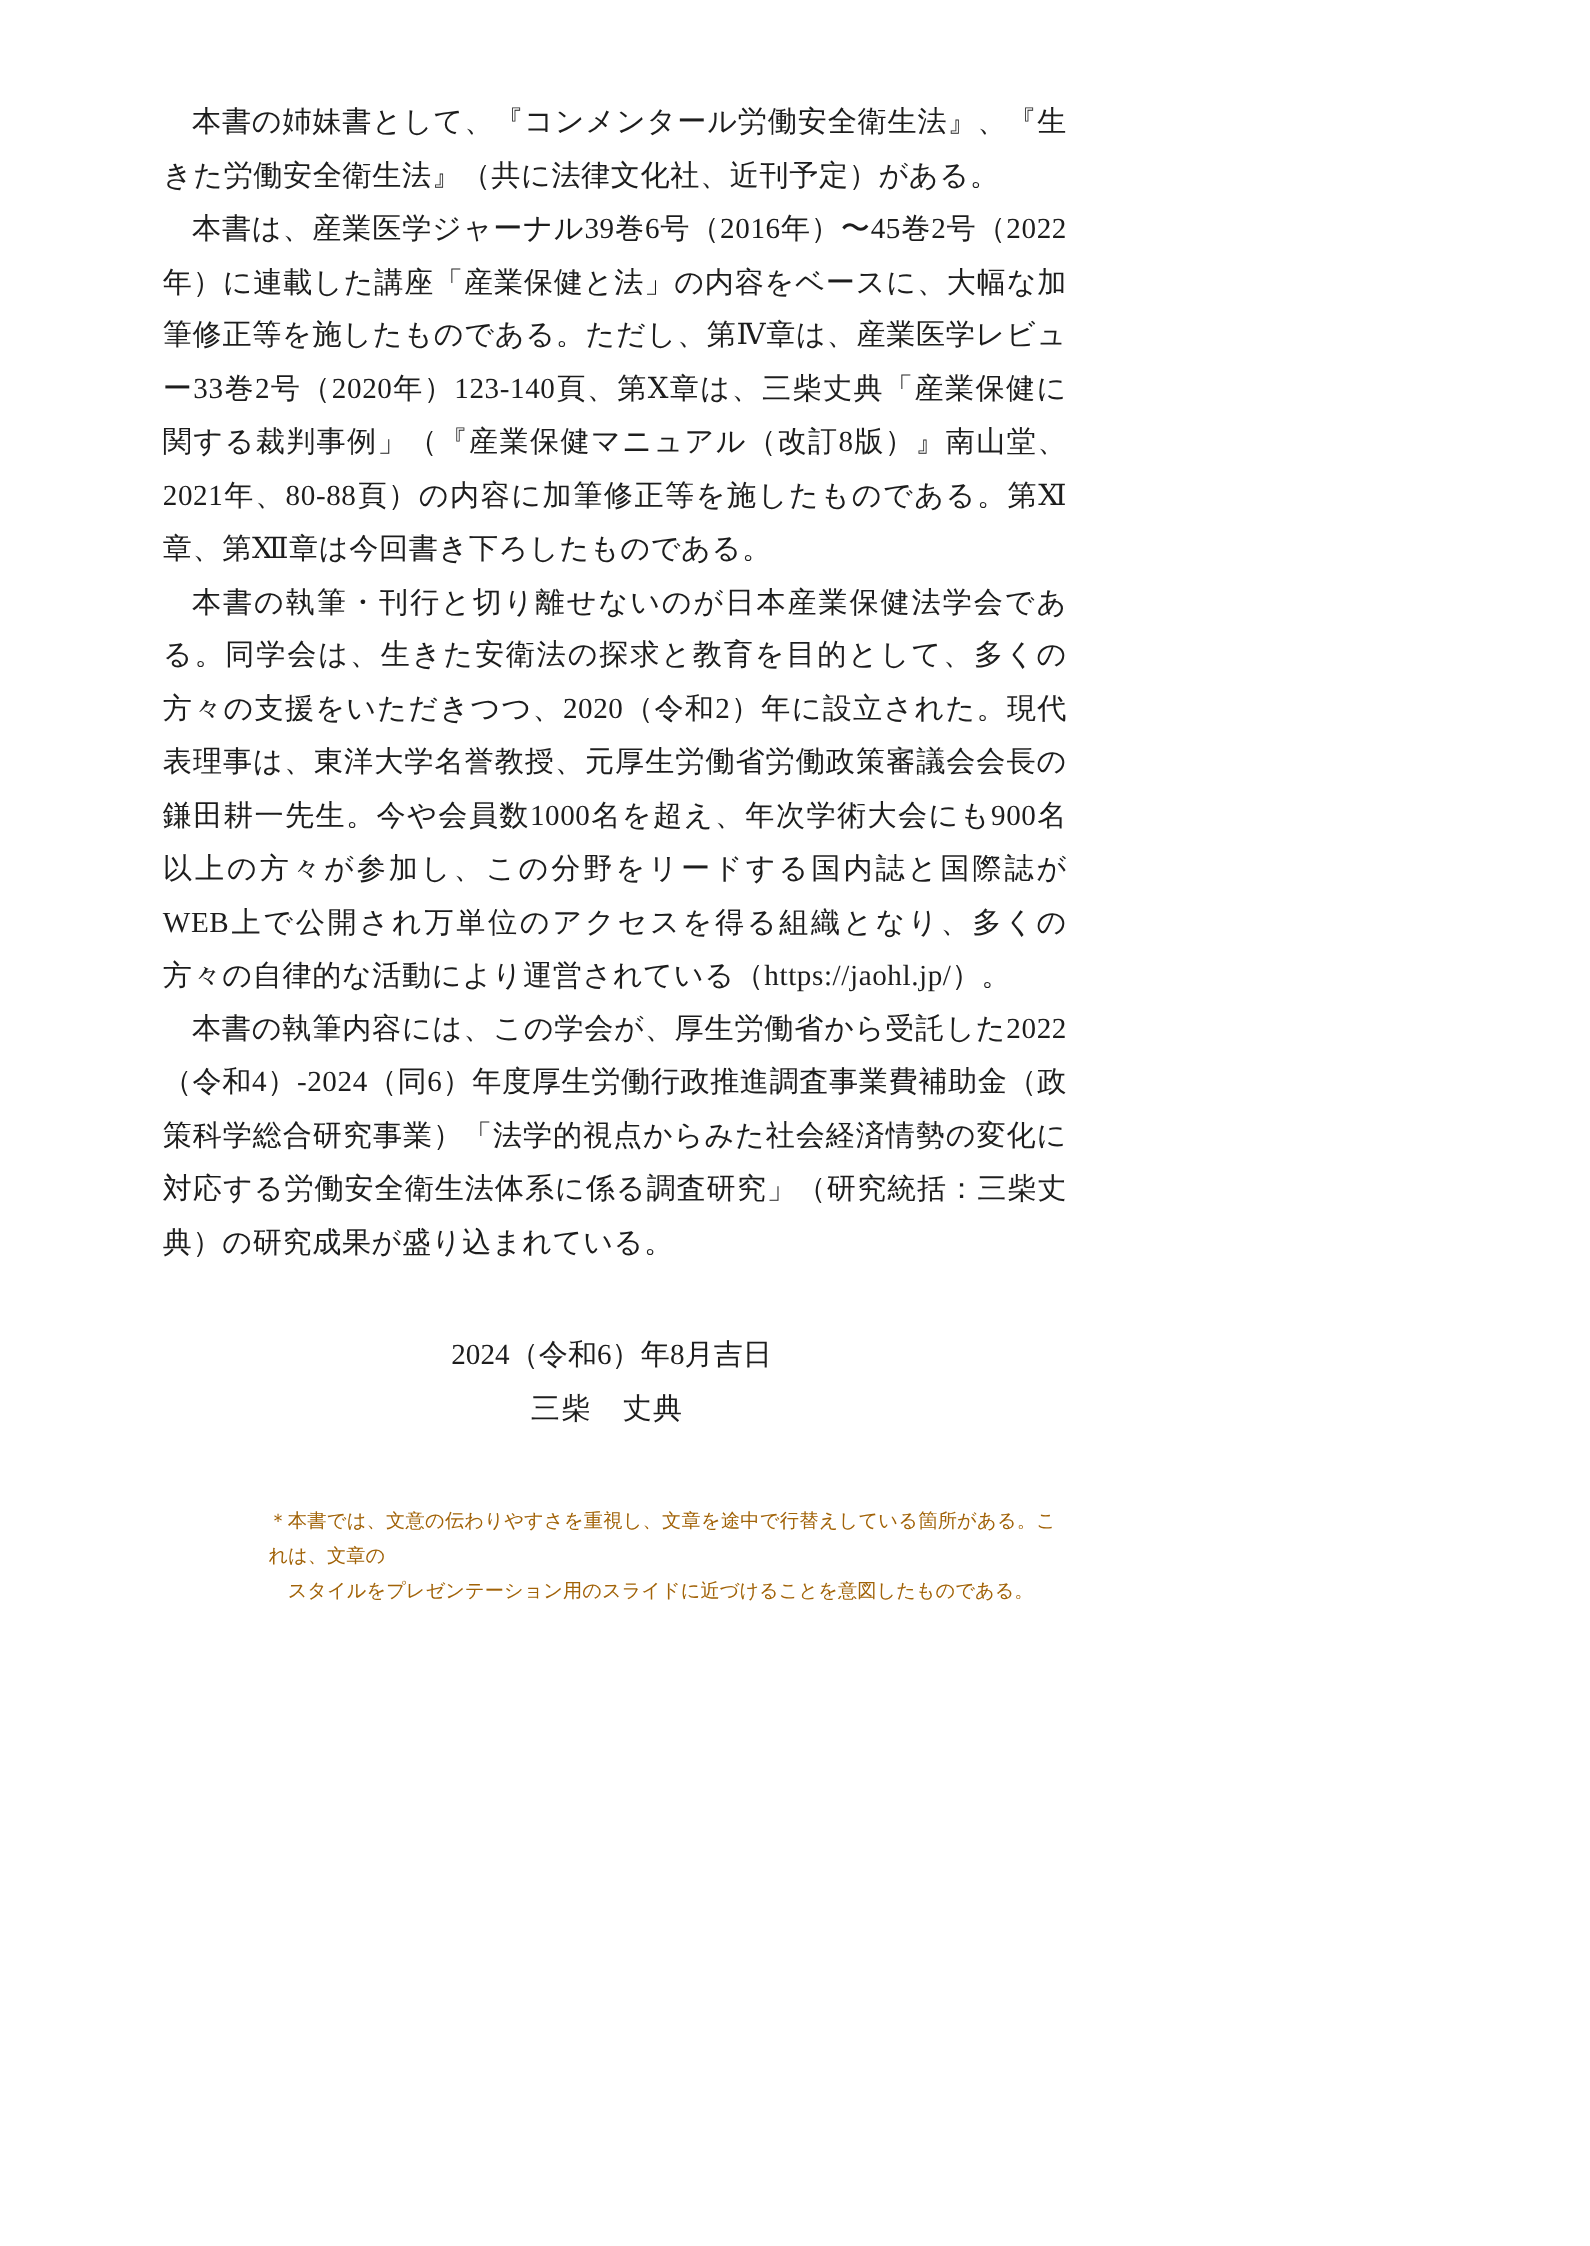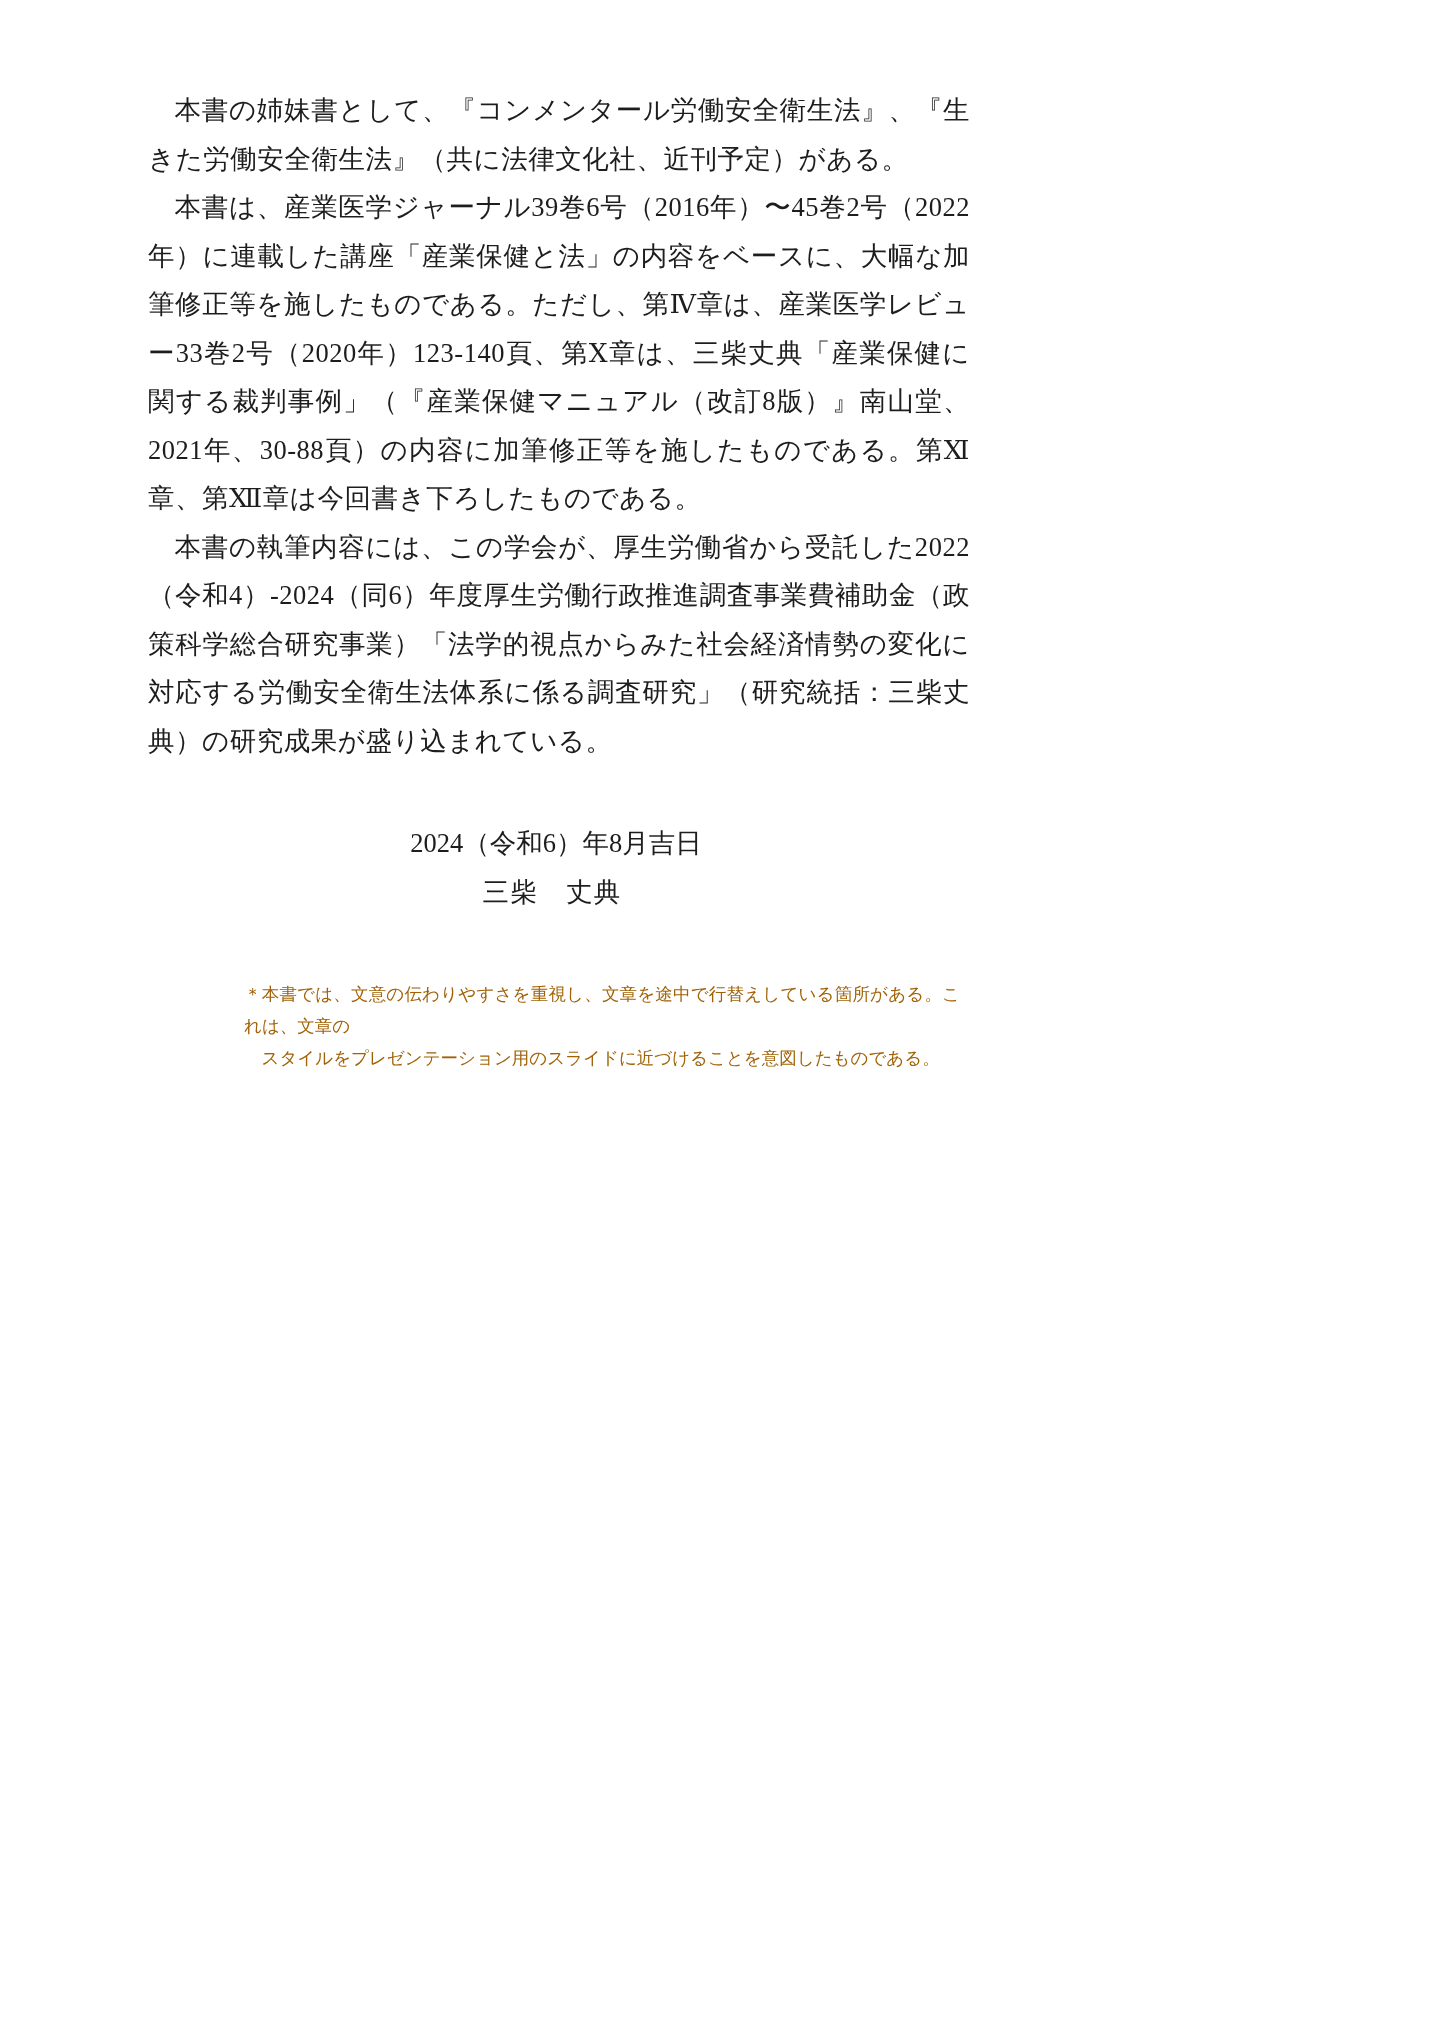--- a/index.html
+++ b/index.html
@@ -69,21 +69,22 @@
     text-indent: 1em;
   }
 </style>
 </head>
 <body>
 
 <div id="page">
   <div id="content">
 
     <p class="para">本書の姉妹書として、『コンメンタール労働安全衛生法』、『生きた労働安全衛生法』（共に法律文化社、近刊予定）がある。</p>
-    <p class="para">本書は、産業医学ジャーナル39巻6号（2016年）〜45巻2号（2022年）に連載した講座「産業保健と法」の内容をベースに、大幅な加筆修正等を施したものである。ただし、第Ⅳ章は、産業医学レビュー33巻2号（2020年）123-140頁、第Ⅹ章は、三柴丈典「産業保健に関する裁判事例」（『産業保健マニュアル（改訂8版）』南山堂、2021年、30-88頁）の内容に加筆修正等を施したものである。第Ⅺ章、第Ⅻ章は今回書き下ろしたものである。</p>
+    <p class="para">本書は、産業医学ジャーナル39巻6号（2016年）〜45巻2号（2022年）に連載した講座「産業保健と法」の内容をベースに、大幅な加筆修正等を施したものである。ただし、第Ⅳ章は、産業医学レビュー33巻2号（2020年）123-140頁、第Ⅹ章は、三柴丈典「産業保健に関する裁判事例」（『産業保健マニュアル（改訂8版）』南山堂、2021年、80-88頁）の内容に加筆修正等を施したものである。第Ⅺ章、第Ⅻ章は今回書き下ろしたものである。</p>
+    <p class="para">本書の執筆・刊行と切り離せないのが日本産業保健法学会である。同学会は、生きた安衛法の探求と教育を目的として、多くの方々の支援をいただきつつ、2020（令和2）年に設立された。現代表理事は、東洋大学名誉教授、元厚生労働省労働政策審議会会長の鎌田耕一先生。今や会員数1000名を超え、年次学術大会にも900名以上の方々が参加し、この分野をリードする国内誌と国際誌がWEB上で公開され万単位のアクセスを得る組織となり、多くの方々の自律的な活動により運営されている（https://jaohl.jp/）。</p>
     <p class="para">本書の執筆内容には、この学会が、厚生労働省から受託した2022（令和4）-2024（同6）年度厚生労働行政推進調査事業費補助金（政策科学総合研究事業）「法学的視点からみた社会経済情勢の変化に対応する労働安全衛生法体系に係る調査研究」（研究統括：三柴丈典）の研究成果が盛り込まれている。</p>
 
     <div class="sig-block">
       <div class="sig-date">2024（令和6）年8月吉日</div>
       <div class="sig-name">三柴　丈典</div>
     </div>
 
     <div class="footnote">
       <span class="fn-line">＊本書では、文意の伝わりやすさを重視し、文章を途中で行替えしている箇所がある。これは、文章の</span>
       <span class="fn-line indent">スタイルをプレゼンテーション用のスライドに近づけることを意図したものである。</span>

